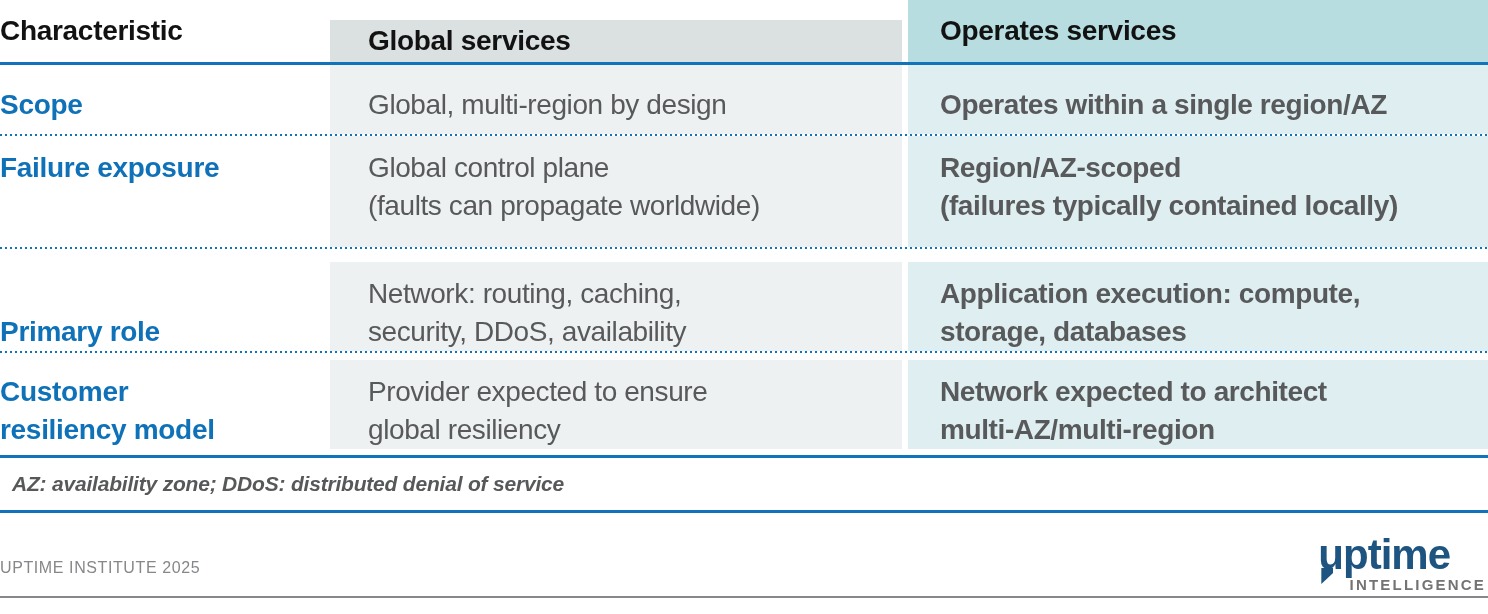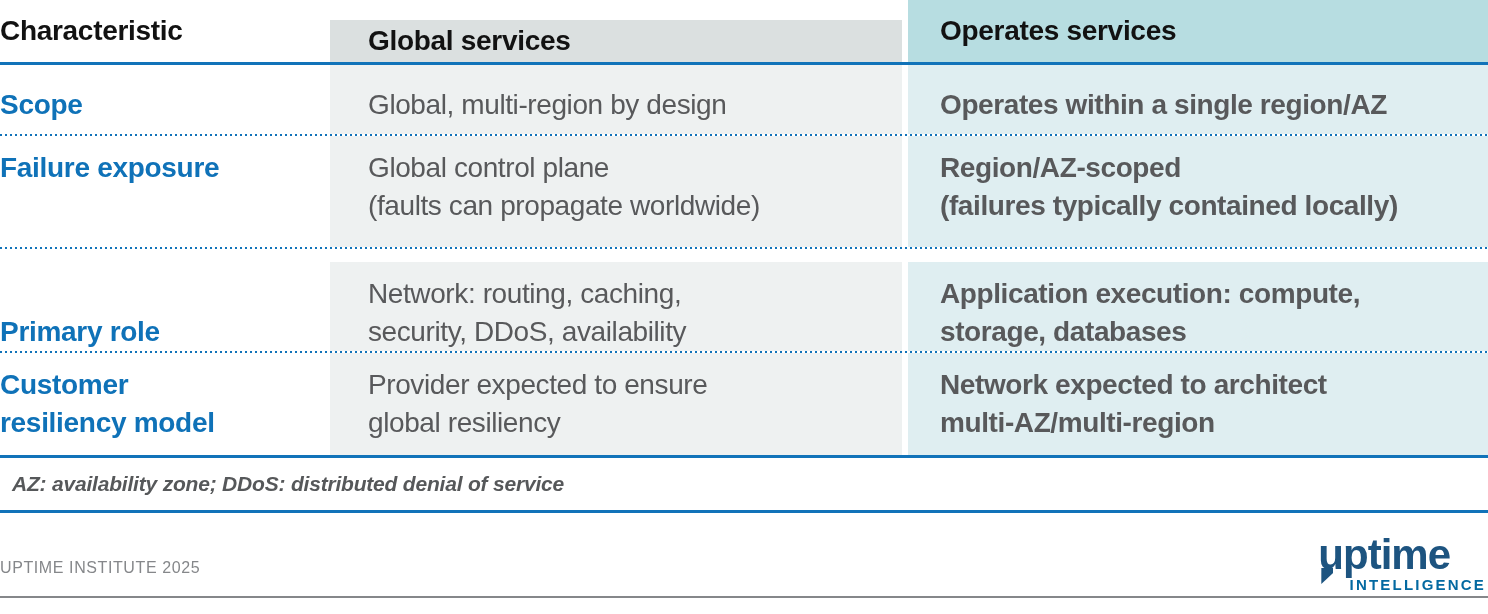--- a/index.html
+++ b/index.html
@@ -33,21 +33,21 @@
   }
   .rule-gray { position: absolute; left: 0; top: 83px; width: 100%; height: 2px; background: #85878a; }
 
   
   .brow .cell { display: flex; align-items: flex-start; }
   .brow .c2 { background: #eef1f1; }
   .brow .c3 { background: #dfeef1; font-weight: bold; }
   .r1 { height: 69px; } .r1 .cell { padding-top: 21px; }
   .r2 { height: 111px; } .r2 .cell { padding-top: 13px; }
   .r3 { height: 102px; align-items: flex-end; } .r3 .cell { padding-top: 13px; }
-  .r4 { height: 102px; } .r4 .cell { padding-top: 13px; }
+  .r4 { height: 102px; align-items: center; } .r4 .cell { padding-top: 13px; }
 
   .char-label {
     font-weight: bold;
     font-size: 28px;
     line-height: 38px;
     color: #0f72b8;
     letter-spacing: -0.3px;
     white-space: pre-line;
   }
   .body-text {
@@ -76,21 +76,21 @@
   .logo-primary {
     font-weight: bold; font-size: 42px; line-height: 44px;
     color: #1d5480; letter-spacing: -1px;
   }
   .logo-flag {
     position: absolute; left: 3px; bottom: -7px;
     width: 12px; height: 16px; background: #1d5480;
     clip-path: polygon(0 0, 100% 0, 100% 30%, 0 100%);
   }
   .logo-secondary {
-    font-weight: bold; font-size: 15px; color: #0369a1;
+    font-weight: bold; font-size: 15px; color: #737373;
     letter-spacing: 2.2px; margin-top: -1px;
   }
 </style>
 </head>
 <body>
 
 <div class="canvas">
 
   <div class="trow hdr">
     <div class="cell c1">

